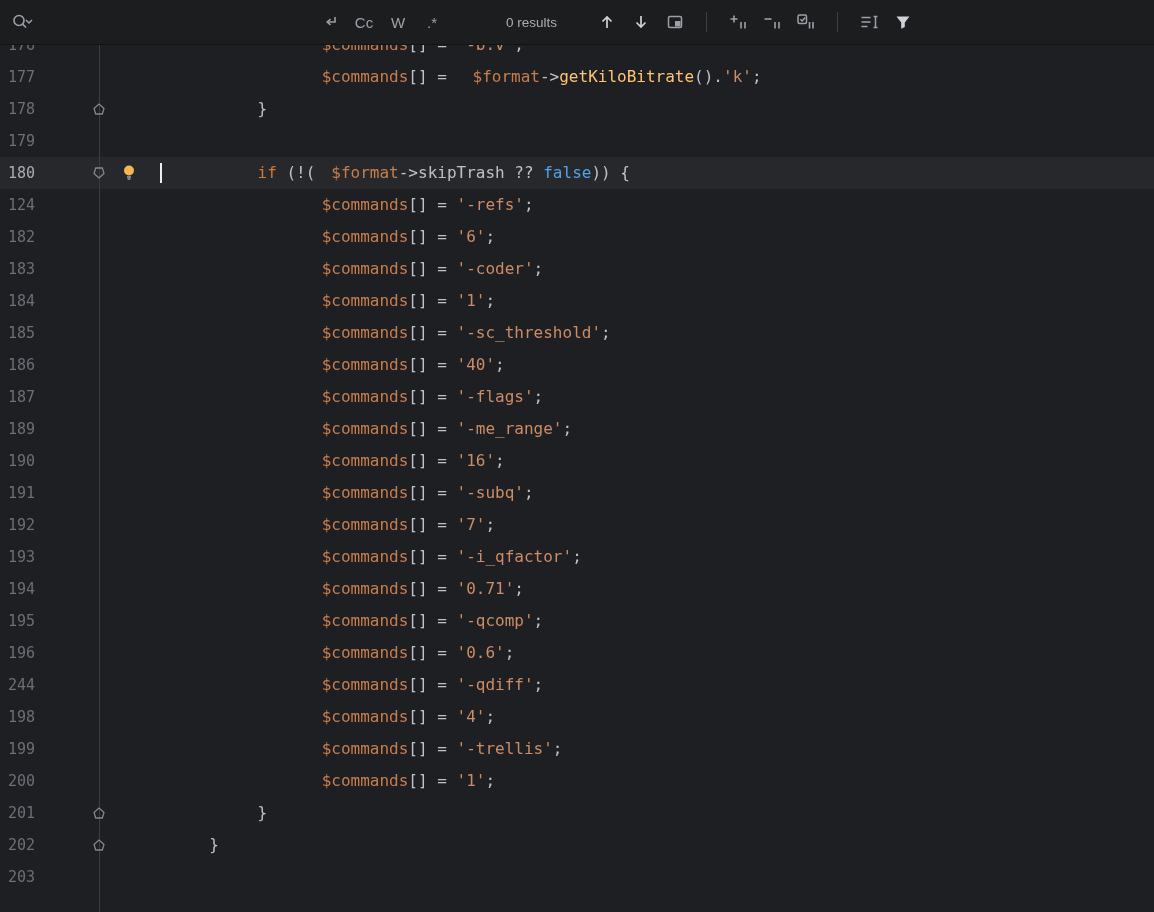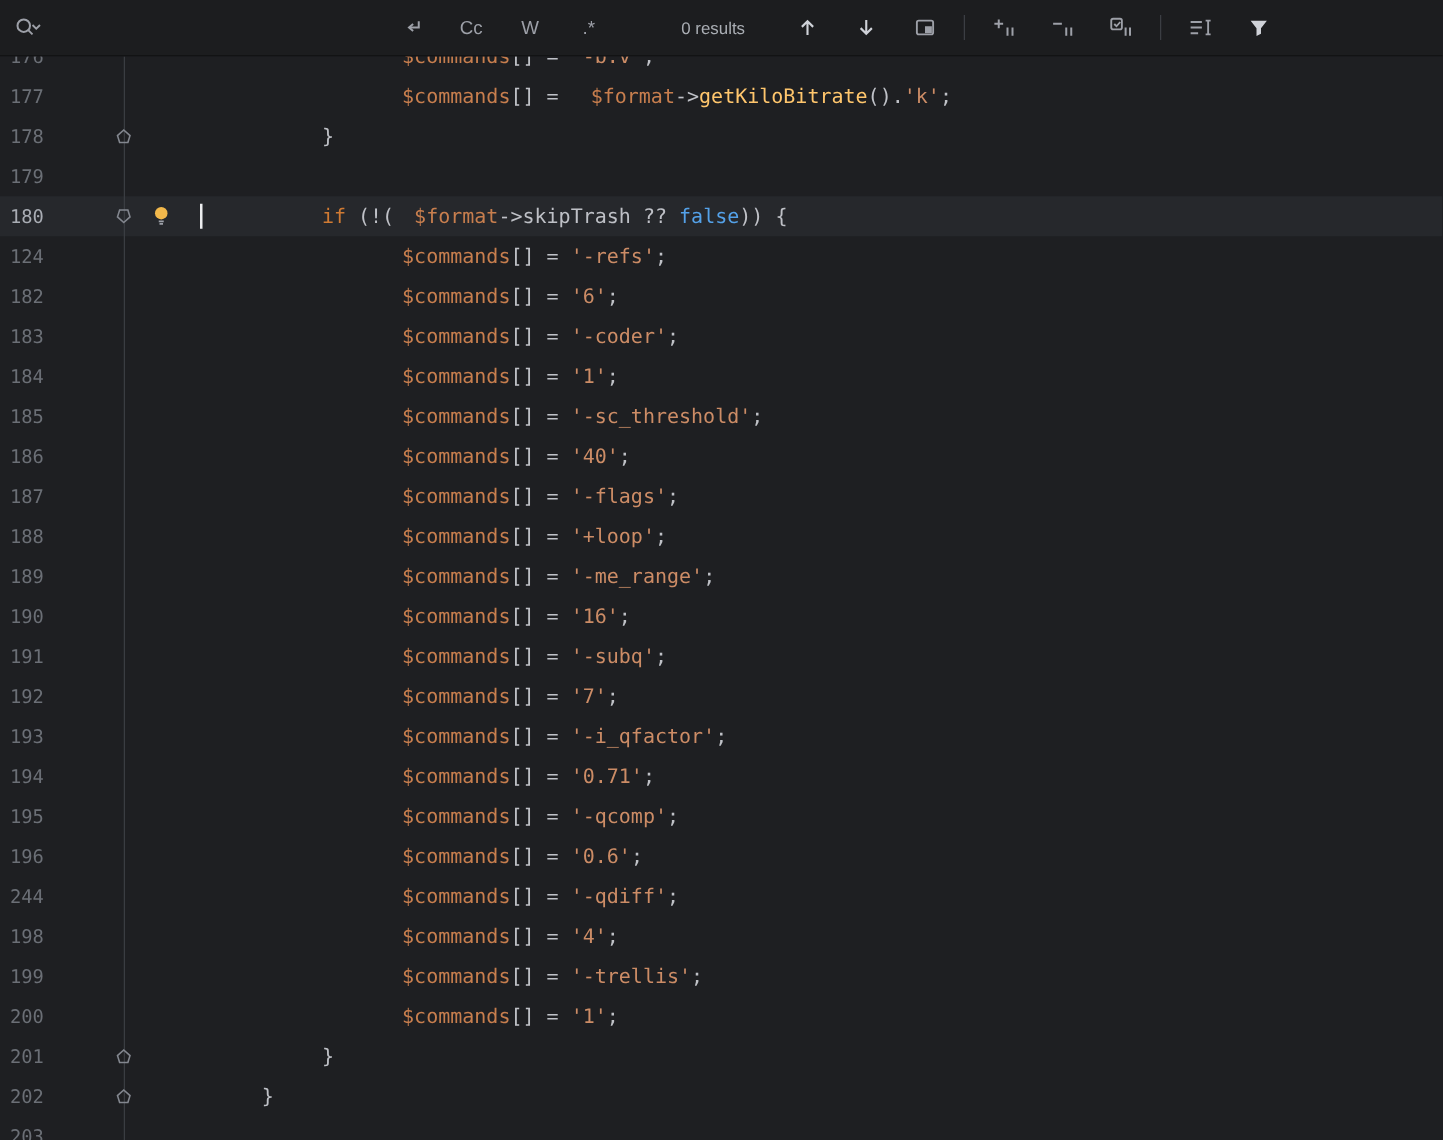--- a/index.html
+++ b/index.html
@@ -26,21 +26,21 @@
   .tb-btn.txt { font-family:"Liberation Sans",sans-serif; font-size:15px; color:#9DA0A8; }
   .search-input {
     width:269px; height:28px; background:transparent; border:none; outline:none;
     color:#CED0D6; font-size:14px; font-family:"Liberation Sans",sans-serif;
   }
   .results {
     margin-left:57px; width:84px; font-size:13.5px; color:#A9ADB3; text-align:left;
     white-space:nowrap;
   }
   .sep { margin-left:14px; width:1px; height:20px; background:#3B3E43; display:inline-block; }
-  .ml8{margin-left:8px;} .ml13{margin-left:13px;} .ml14{margin-left:14px;}
+  .ml8{margin-left:8px;} .ml13{} .ml14{margin-left:14px;}
   
   .editor { position:absolute; top:45px; left:0; right:0; bottom:0; overflow:hidden; }
   .rows { position:relative; margin-top:-16px; }
   .row { position:relative; height:32px;padding-left:45px; }
   .row.active { background:var(--caret-line-bg,#26282C); }
   .lnum {
     position:absolute; left:8px; top:0; width:60px; height:32px;
     font:15px/32px "DejaVu Sans Mono","Liberation Mono",monospace;
     color:var(--line-number,#6B6F76); text-align:left;
   }
@@ -203,24 +203,20 @@
       </div>
       <div class="row">
         <span class="lnum">186</span>
         <span class="code"><span class="tok-ws">                    </span><span class="tok-var">$commands</span><span class="tok-op">[] = </span><span class="tok-str">'40'</span><span class="tok-op">;</span></span>
       </div>
       <div class="row">
         <span class="lnum">187</span>
         <span class="code"><span class="tok-ws">                    </span><span class="tok-var">$commands</span><span class="tok-op">[] = </span><span class="tok-str">'-flags'</span><span class="tok-op">;</span></span>
       </div>
       <div class="row">
-        <span class="lnum">188</span>
-        <span class="code"><span class="tok-ws">                    </span><span class="tok-var">$commands</span><span class="tok-op">[] = </span><span class="tok-str">'+loop'</span><span class="tok-op">;</span></span>
-      </div>
-      <div class="row">
         <span class="lnum">189</span>
         <span class="code"><span class="tok-ws">                    </span><span class="tok-var">$commands</span><span class="tok-op">[] = </span><span class="tok-str">'-me_range'</span><span class="tok-op">;</span></span>
       </div>
       <div class="row">
         <span class="lnum">190</span>
         <span class="code"><span class="tok-ws">                    </span><span class="tok-var">$commands</span><span class="tok-op">[] = </span><span class="tok-str">'16'</span><span class="tok-op">;</span></span>
       </div>
       <div class="row">
         <span class="lnum">191</span>
         <span class="code"><span class="tok-ws">                    </span><span class="tok-var">$commands</span><span class="tok-op">[] = </span><span class="tok-str">'-subq'</span><span class="tok-op">;</span></span>

